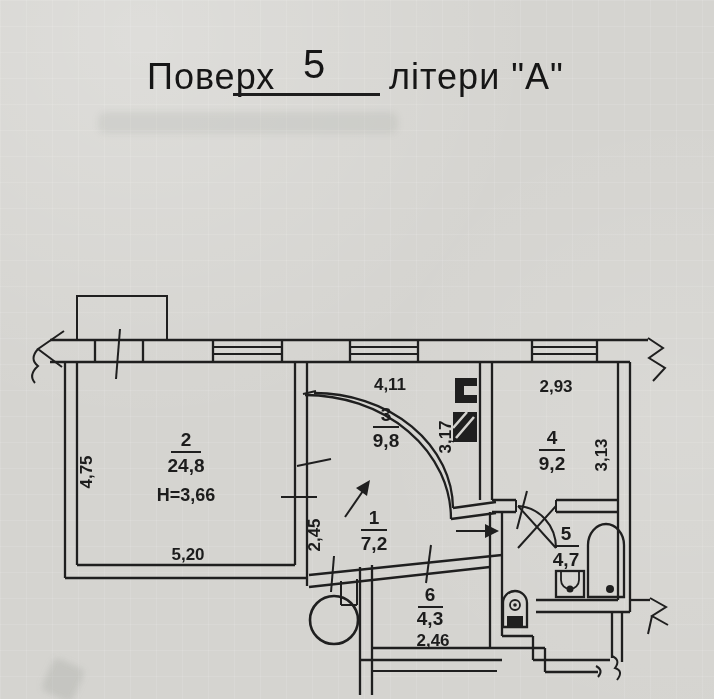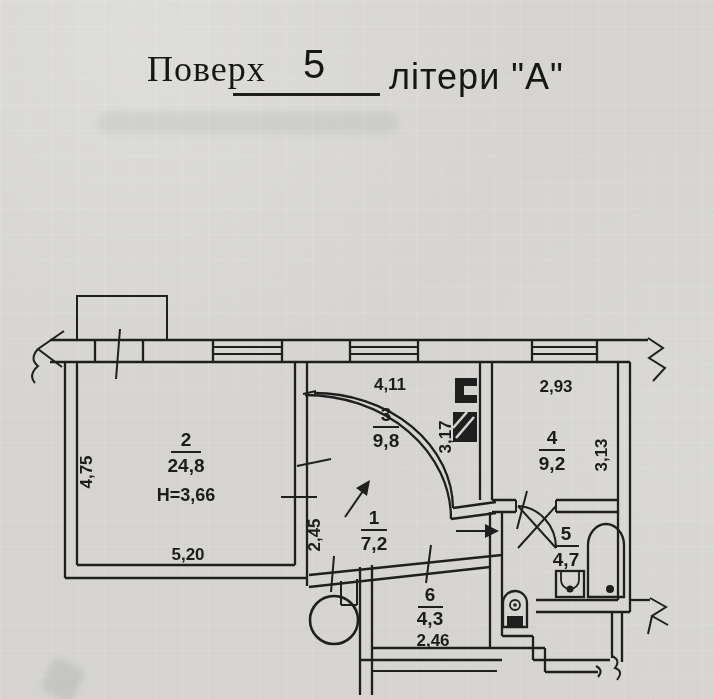--- a/index.html
+++ b/index.html
@@ -29,21 +29,21 @@
   text{fill:#1c1c1c;font-family:"Liberation Sans",sans-serif;font-weight:bold;}
   .num{font-size:19px;text-anchor:middle;}
   .area{font-size:19px;text-anchor:middle;}
   .dim{font-size:17px;text-anchor:middle;}
 </style>
 </head>
 <body>
 
 <div class="page">
 
-  <span class="title-word" style="left:147px;top:48px;font-family:Liberation Serif, serif;">Поверх</span>
+  <span class="title-word" style="left:147px;top:56px;">Поверх</span>
   <span class="floor-digit">5</span>
   <div class="floor-underline"></div>
   <span class="title-word" style="left:389px;top:56px;">літери "А"</span>
 
   <div class="stamp-smudge"></div>
   <div class="corner-smudge"></div>
 
   <svg width="714" height="699" viewBox="0 0 714 699">
 
     <g>

